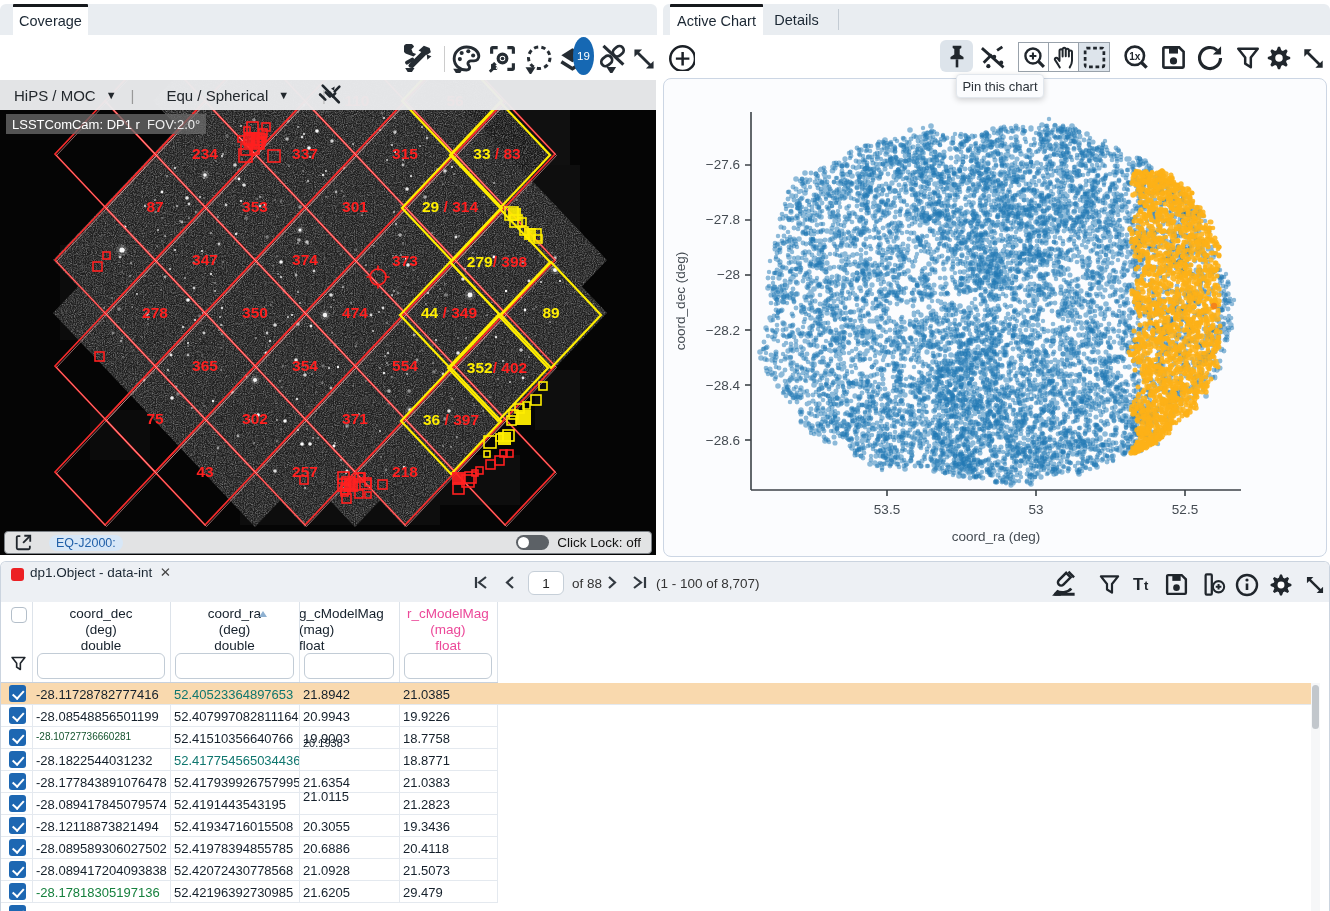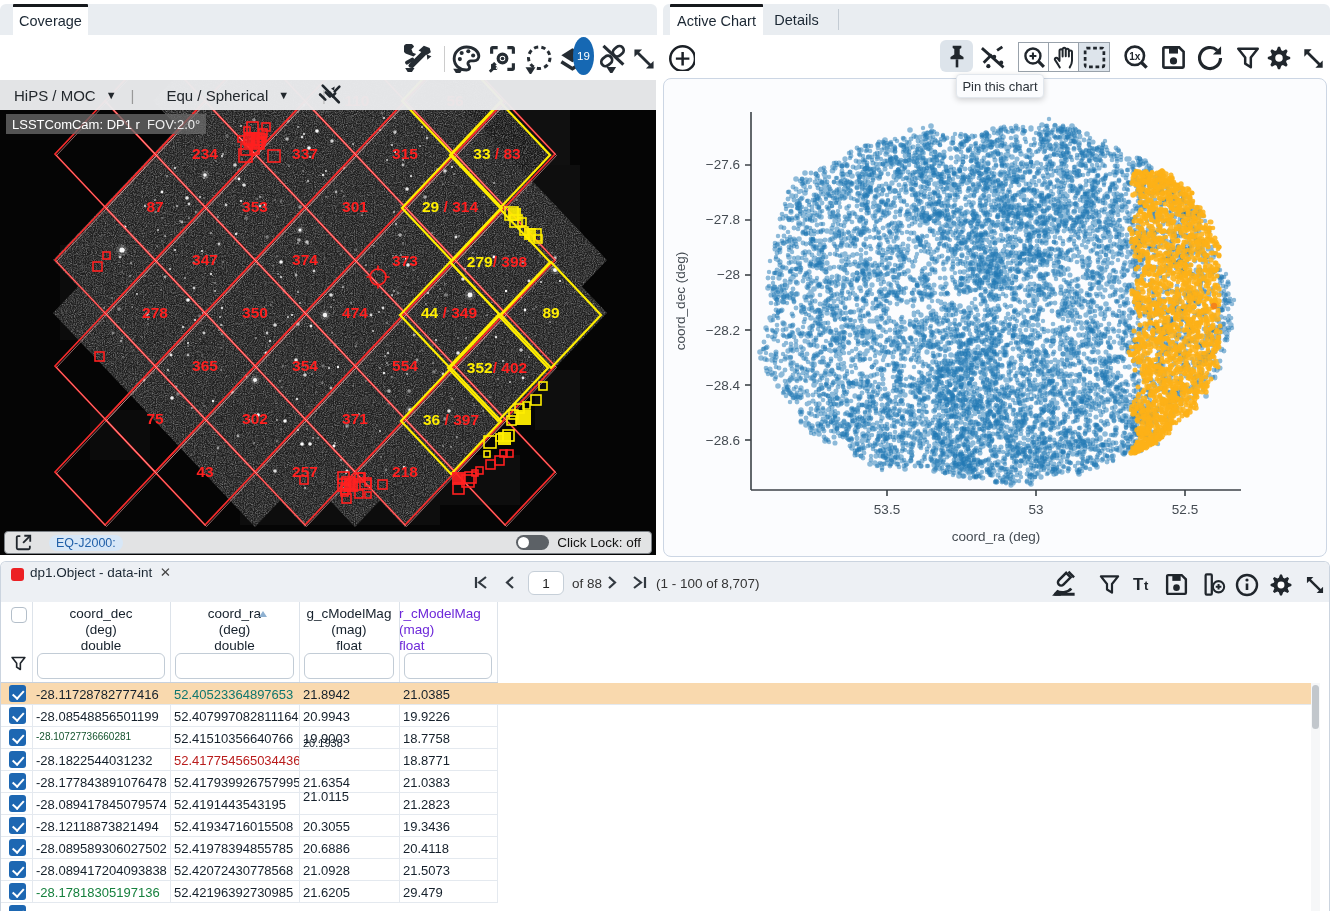--- a/index.html
+++ b/index.html
@@ -1113,22 +1113,22 @@
     <div class="icon" style="left:1303px;top:12px">
       <svg width="22" height="22" viewBox="0 0 24 24" style="">
         <path d="M5,5 L19,19" stroke="#20262c" stroke-width="2.6"></path>
         <path d="M3.2,3.2 h7 l-7,7 z" fill="#20262c"></path>
         <path d="M20.8,20.8 h-7 l7,-7 z" fill="#20262c"></path>
       </svg>
     </div>
     <div class="abs" style="left:0;top:40px;width:1330px;height:81px;background:#fff"></div>
     <div class="abs" style="left:31px;top:44px;width:138px;text-align:center;font-size:13.5px;color:#15202b;line-height:16px">coord_dec<br>(deg)<br>double</div>
     <div class="abs" style="left:169px;top:44px;width:129px;text-align:center;font-size:13.5px;color:#15202b;line-height:16px">coord_ra<br>(deg)<br>double</div>
-    <div class="abs" style="left:298px;top:44px;width:100px;text-align:center;font-size:13.5px;color:#15202b;line-height:16px">g_cModelMag<br>(mag)<br>float</div>
-    <div class="abs" style="left:398px;top:44px;width:98px;font-size:13.5px;color:#6d28d9;line-height:16px">r_cModelMag<br>(mag)<br>float</div>
+    <div class="abs" style="left:298px;top:44px;width:100px;text-align:left;font-size:13.5px;color:#15202b;line-height:16px">g_cModelMag<br>(mag)<br>float</div>
+    <div class="abs" style="left:398px;top:44px;width:98px;text-align:center;font-size:13.5px;color:#ec4899;line-height:16px">r_cModelMag<br>(mag)<br>float</div>
     <div class="abs" style="left:31px;top:40px;width:1px;height:81px;background:#dde3ea"></div>
     <div class="abs" style="left:169px;top:40px;width:1px;height:81px;background:#dde3ea"></div>
     <div class="abs" style="left:298px;top:40px;width:1px;height:81px;background:#dde3ea"></div>
     <div class="abs" style="left:398px;top:40px;width:1px;height:81px;background:#dde3ea"></div>
     <div class="abs" style="left:496px;top:40px;width:1px;height:81px;background:#dde3ea"></div>
     <div class="abs" style="left:258px;top:49px;width:0;height:0;border-left:4.5px solid transparent;border-right:4.5px solid transparent;border-bottom:6px solid #8fb1d1"></div>
     <div class="abs" style="left:10px;top:45px;width:16px;height:16px;border:1.5px solid #b4bfca;border-radius:4px;background:#fff"></div>
     <div class="abs" style="left:9px;top:93px">
       <svg width="17" height="17" viewBox="0 0 24 24" style="">
         <path d="M3,3.5 H21 L14.6,11.5 V20.5 L9.4,17.2 V11.5 Z" fill="none" stroke="#20262c" stroke-width="2.3" stroke-linejoin="round"></path>
@@ -1163,21 +1163,21 @@
     <div class="abs" style="left:302px;top:169px;font-size:13px;color:#15202b">19.9003</div>
     <div class="abs" style="left:402px;top:169px;font-size:13px;color:#15202b">18.7758</div>
     <div class="abs" style="left:31px;top:165px;width:1px;height:22px;background:#e4e9ef"></div>
     <div class="abs" style="left:169px;top:165px;width:1px;height:22px;background:#e4e9ef"></div>
     <div class="abs" style="left:298px;top:165px;width:1px;height:22px;background:#e4e9ef"></div>
     <div class="abs" style="left:398px;top:165px;width:1px;height:22px;background:#e4e9ef"></div>
     <div class="abs" style="left:496px;top:165px;width:1px;height:22px;background:#e4e9ef"></div>
     <div class="abs" style="left:0;top:187px;width:497px;height:22px;border-bottom:1px solid #e4e9ef"></div>
     <div class="abs cbx" style="left:8px;top:189px"></div>
     <div class="abs" style="left:35px;top:191px;font-size:13px;color:#15202b">-28.1822544031232</div>
-    <div class="abs" style="left:173px;top:191px;font-size:13px;color:#b91c1c">52.417754565034436</div>
+    <div class="abs" style="left:173px;top:191px;font-size:13px;color:#0f766e">52.417754565034436</div>
     <div class="abs" style="left:302px;top:175px;font-size:11px;color:#15202b">20.1938</div>
     <div class="abs" style="left:402px;top:191px;font-size:13px;color:#15202b">18.8771</div>
     <div class="abs" style="left:31px;top:187px;width:1px;height:22px;background:#e4e9ef"></div>
     <div class="abs" style="left:169px;top:187px;width:1px;height:22px;background:#e4e9ef"></div>
     <div class="abs" style="left:298px;top:187px;width:1px;height:22px;background:#e4e9ef"></div>
     <div class="abs" style="left:398px;top:187px;width:1px;height:22px;background:#e4e9ef"></div>
     <div class="abs" style="left:496px;top:187px;width:1px;height:22px;background:#e4e9ef"></div>
     <div class="abs" style="left:0;top:209px;width:497px;height:22px;border-bottom:1px solid #e4e9ef"></div>
     <div class="abs cbx" style="left:8px;top:211px"></div>
     <div class="abs" style="left:35px;top:213px;font-size:13px;color:#15202b">-28.177843891076478</div>

